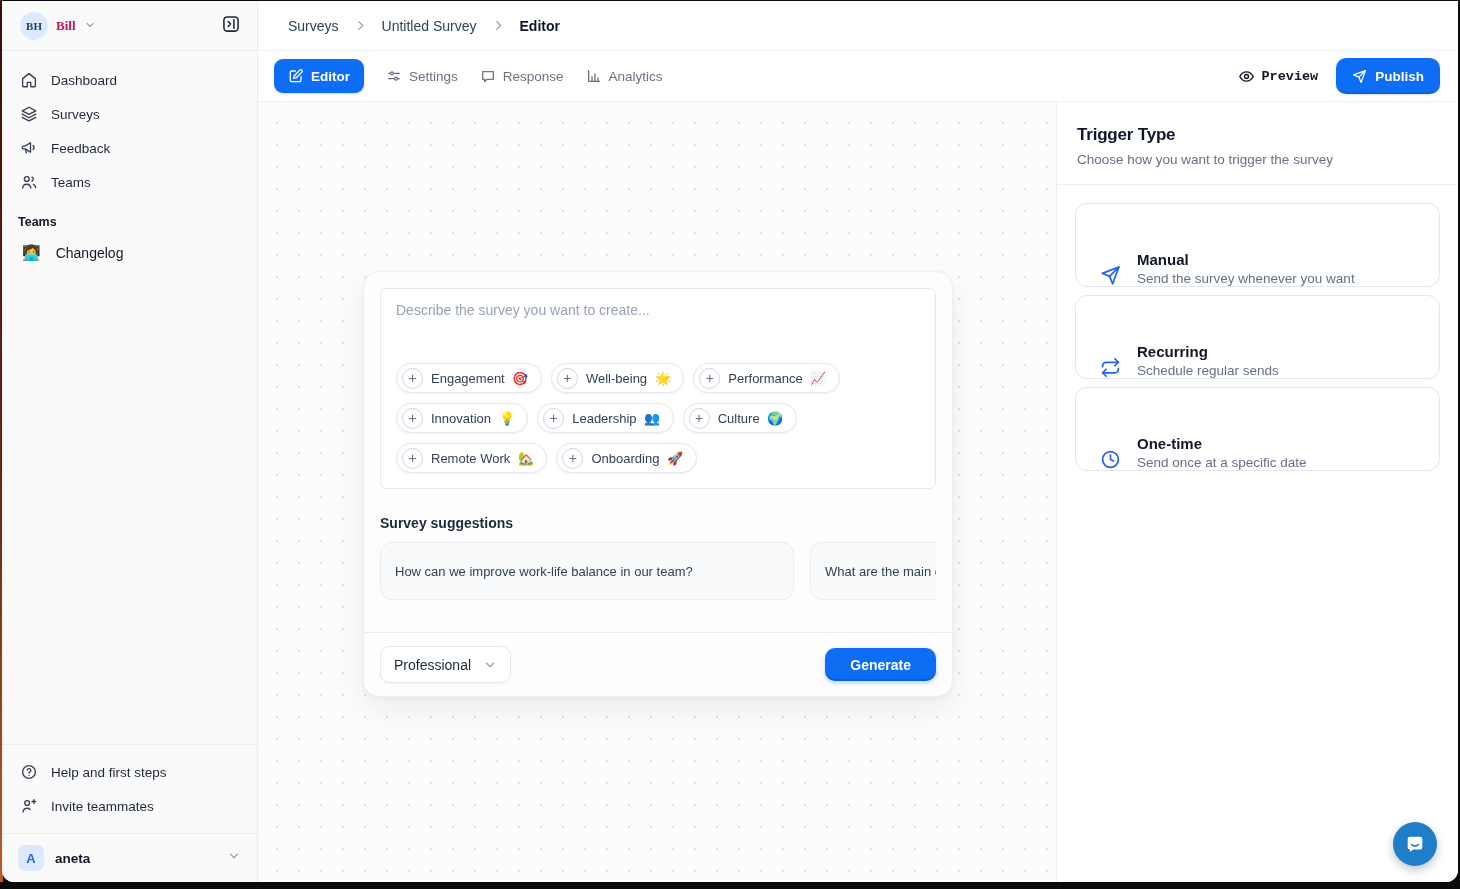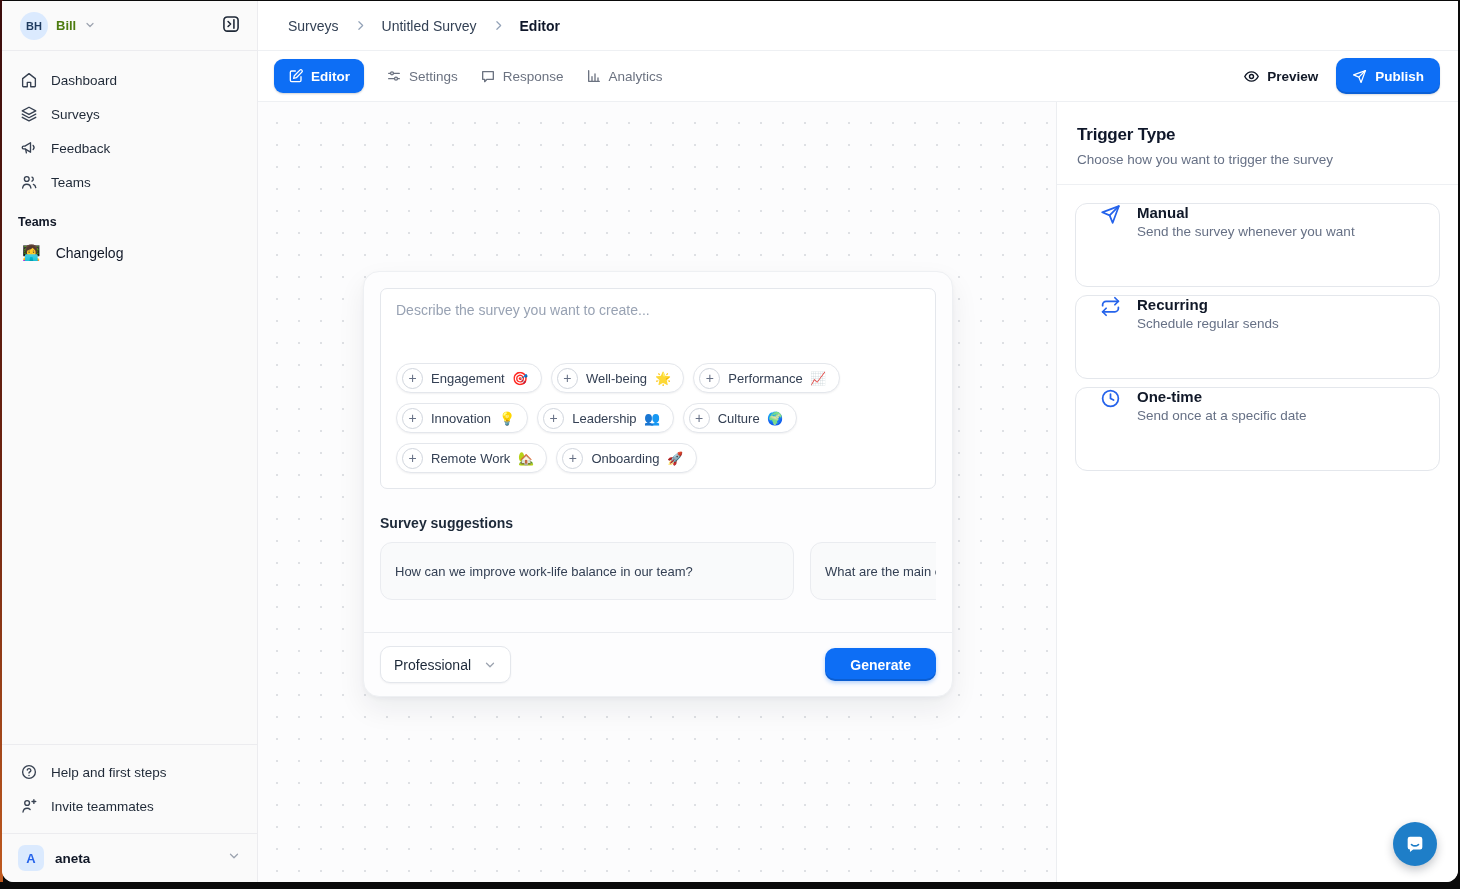--- a/index.html
+++ b/index.html
@@ -10,24 +10,24 @@
   .bg-strip { position:absolute; left:0; top:0; width:3px; height:882px;
     background:linear-gradient(180deg,#3a0c0c 0%, #6e2410 55%, #c05a1f 100%); }
 
   .app { position:absolute; left:2px; right:2px; top:1px; bottom:7px; background:#fff;
     border-radius:0 0 12px 12px; overflow:hidden; display:flex; }
 
   
   .sidebar { width:256px; flex:none; background:#fafafa; border-right:1px solid #ececef;
     display:flex; flex-direction:column; }
   .sidebar-top { height:50px; flex:none; display:flex; align-items:center; gap:8px;
-    padding:0 14px 0 18px; border-bottom:1px solid #ececef; }
+    padding:0 14px 0 18px; border-bottom:1px solid #ececef;font-family:Liberation Serif, serif; }
   .ws-avatar { width:28px; height:28px; border-radius:50%; background:#dbeafe; color:#1e3a5f;
     font-size:11px; font-weight:700; display:flex; align-items:center; justify-content:center; cursor:pointer; }
-  .ws-name { font-size:13px; font-weight:700; color:#4d7c0f; cursor:pointer; }
+  .ws-name { font-size:13px; font-weight:700; color:#be185d; cursor:pointer; }
   .chev { color:#9ca3af; }
   .spacer { flex:1; }
   .collapse-btn { background:none; border:none; color:#1f2937; cursor:pointer; display:flex; padding:2px; }
 
   .side-nav { padding:12px 0 0; }
   .nav-item { height:34px; display:flex; align-items:center; gap:13px; padding:0 18px;
     font-size:13.5px; color:#1f2937; cursor:pointer; }
   .nav-ic { width:18px; height:18px; display:flex; color:#374151; flex:none; }
   .nav-ic svg { width:18px; height:18px; }
 
@@ -53,21 +53,21 @@
 
   .tabbar { height:51px; flex:none; display:flex; align-items:center; padding:0 18px 0 16px;
     background:#fff; border-bottom:1px solid #eef0f3; gap:22px; }
   .tab { display:flex; align-items:center; gap:7px; font-size:13.5px; color:#6b7280;
     background:none; border:none; cursor:pointer; font-family:inherit; }
   .tab svg { width:16px; height:16px; }
   .tab.active { background:#0d6ef5; color:#fff; font-weight:600; padding:9px 14px;
     border-radius:9px; box-shadow:0 1px 2px rgba(16,24,40,.2); }
   .tab-actions { margin-left:auto; display:flex; align-items:center; gap:18px; }
   .preview-btn { display:flex; align-items:center; gap:7px; font-size:13.5px; font-weight:600;
-    color:#111827; background:none; border:none; cursor:pointer; font-family:Liberation Sans, sans-serif; }
+    color:#111827; background:none; border:none; cursor:pointer; font-family:Liberation Mono, monospace; }
   .publish-btn { display:flex; align-items:center; gap:8px; font-size:13.5px; font-weight:700;
     color:#fff; background:#0d6ef5; border:none; border-radius:10px; padding:0 16px; height:36px;
     cursor:pointer; font-family:inherit; box-shadow:inset 0 -2px 0 rgba(0,0,0,.12), 0 1px 2px rgba(16,24,40,.15); }
 
   .content { flex:1; display:flex; min-height:0; }
   .canvas { flex:1; position:relative; background-color:#fcfcfd;
     background-image:radial-gradient(#dee0e4 1.1px, transparent 1.25px);
     background-size:22px 22px; background-position:8px 10px; min-width:0; }
 
   
@@ -101,21 +101,21 @@
   .generate-btn { height:33px; padding:0 25px; background:#0d6ef5; color:#fff; font-size:14px;
     font-weight:700; border:none; border-radius:10px; cursor:pointer; font-family:inherit;
     box-shadow:inset 0 -2px 0 rgba(0,0,0,.14), 0 2px 4px rgba(13,110,245,.3); }
 
   
   .trigger-panel { width:402px; flex:none; background:#fff; border-left:1px solid #eceef1; }
   .panel-header { padding:23px 20px 17px; border-bottom:1px solid #eef0f3; }
   .panel-title { font-size:17px; font-weight:700; color:#0f172a; letter-spacing:-.2px; }
   .panel-sub { margin-top:7px; font-size:13.5px; color:#667085; }
   .options { padding:18px 18px; display:flex; flex-direction:column; gap:8px; }
-  .option-card { display:flex; align-items:flex-start; gap:16px; height:84px; padding:0 16px 0 24px;
+  .option-card { display:flex; align-items:flex-end; gap:16px; height:84px; padding:0 16px 0 24px;
     background:#fff; border:1px solid #e4e7ec; border-radius:12px; cursor:pointer; text-align:left;
     font-family:inherit; }
   .opt-ic { width:21px; height:21px; color:#2563eb; flex:none; display:flex; }
   .opt-ic svg { width:21px; height:21px; }
   .opt-title { font-size:15px; font-weight:700; color:#101828; }
   .opt-desc { margin-top:3px; font-size:13.5px; color:#667085; }
 
   .chat-fab { position:absolute; right:21px; bottom:16px; width:44px; height:44px; border-radius:50%;
     background:#1e7ec8; border:none; cursor:pointer; display:flex; align-items:center; justify-content:center;
     box-shadow:0 4px 10px rgba(16,24,40,.25); }

